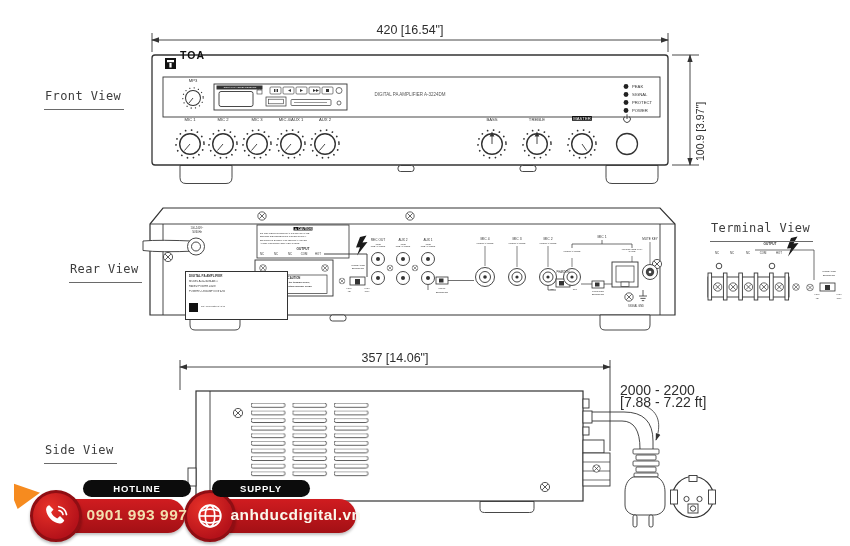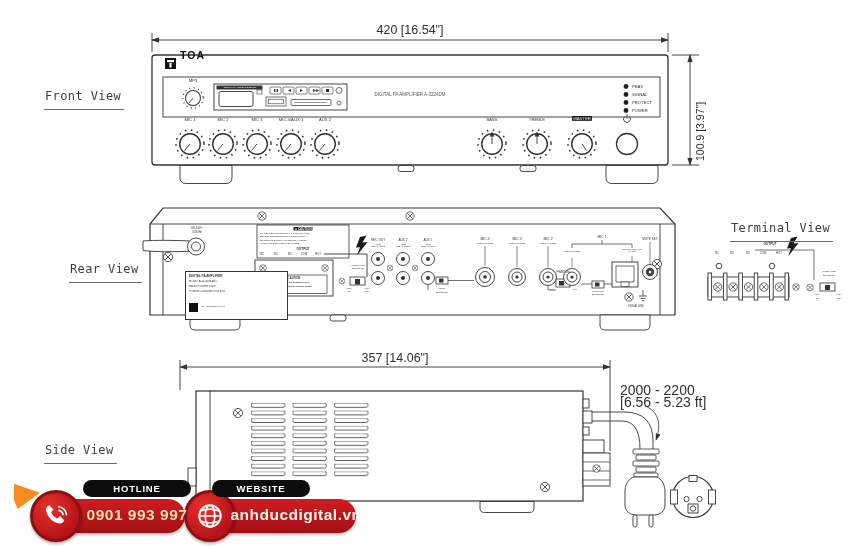--- a/index.html
+++ b/index.html
@@ -310,28 +310,28 @@
     <rect x="689" y="475.5" width="8" height="6" fill="#fff"></rect>
     <circle cx="686.5" cy="499" r="2.6"></circle>
     <circle cx="699.5" cy="499" r="2.6"></circle>
     <rect x="688" y="504" width="10" height="9" fill="#fff"></rect>
     <circle cx="693" cy="508.5" r="2.7"></circle>
   </g>
 </svg>
 
 <div class="vlabel" style="left:44px;top:89px;">Front View</div>
 <div class="vlabel" style="left:44px;top:262px;margin-left:25px;">Rear View</div>
-<div class="vlabel" style="left:710px;top:221px;margin-left:20px;">Terminal View</div>
+<div class="vlabel" style="left:710px;top:221px;">Terminal View</div>
 <div class="vlabel" style="left:44px;top:443px;">Side View</div>
 
 <div class="dim" style="left:410px;top:23px;">420 [16.54"]</div>
 <div class="vdim" style="left:694px;top:69px;height:92px;">100.9 [3.97"]</div>
 <div class="dim" style="left:395px;top:351px;">357 [14.06"]</div>
 <div class="dimL" style="left:620px;top:382px;">2000 - 2200</div>
-<div class="dimL" style="left:620px;top:394px;">[6.56 - 5.23 ft]</div>
+<div class="dimL" style="left:620px;top:394px;">[7.88 - 7.22 ft]</div>
 
 <div class="brand" style="left:180px;top:49px;">TOA</div>
 <div class="m s42" style="left:193px;top:78px;">MP3</div>
 <div class="m s22" style="left:240px;top:85.8px;color:#fff;z-index:2;">DIGITAL PLAYER/BT RECEIVER</div>
 <div class="m s45" style="left:410px;top:92px;color:#555;">DIGITAL PA AMPLIFIER A-3224DM</div>
 <div class="mL s42" style="left:632px;top:84px;">PEAK</div>
 <div class="mL s42" style="left:632px;top:92px;">SIGNAL</div>
 <div class="mL s42" style="left:632px;top:100px;">PROTECT</div>
 <div class="mL s42" style="left:632px;top:108px;">POWER</div>
 <div class="m s42" style="left:190px;top:117px;">MIC 1</div>
@@ -420,21 +420,21 @@
 <div class="bcirc" style="left:30px;top:490px;">
   <svg width="30" height="30" viewBox="0 0 24 24">
     <path d="M6.6,3.4 L10,6.8 8.1,9 c0.9,2.2 2.7,4 4.9,4.9 l2.2,-1.9 3.4,3.4 c-0.4,1.7 -2,2.8 -3.7,2.6 C9.6,17.4 4.6,12.4 4.1,7.1 3.9,5.4 5,3.9 6.6,3.4 z" fill="#fff"></path>
     <path d="M14.2,4.6 q2.6,0.4 4.2,2 q1.6,1.6 2,4.2" stroke="#fff" stroke-width="1.4" fill="none" stroke-linecap="round"></path>
     <path d="M14.4,7.6 q1.3,0.3 2.1,1.1 q0.8,0.8 1.1,2.1" stroke="#fff" stroke-width="1.3" fill="none" stroke-linecap="round"></path>
   </svg>
 </div>
 <div class="bnum" style="left:137px;top:506px;color:#f3dfae;">0901 993 997</div>
 
 <div class="btab" style="left:212px;top:480px;width:98px;">
-  <span>WEBSITE</span>
+  <span>SUPPLY</span>
 </div>
 <div class="bpill" style="left:200px;top:499px;width:156px;"></div>
 <div class="bcirc" style="left:184px;top:490px;">
   <svg width="30" height="30" viewBox="0 0 24 24">
     <circle cx="12" cy="12" r="8.6" stroke="#fff" stroke-width="1.5" fill="none"></circle>
     <ellipse cx="12" cy="12" rx="3.8" ry="8.6" stroke="#fff" stroke-width="1.3" fill="none"></ellipse>
     <line x1="3.4" y1="12" x2="20.6" y2="12" stroke="#fff" stroke-width="1.3"></line>
     <path d="M4.6,8 q7.4,-3 14.8,0" stroke="#fff" stroke-width="1.3" fill="none"></path>
     <path d="M4.6,16 q7.4,3 14.8,0" stroke="#fff" stroke-width="1.3" fill="none"></path>
   </svg>

